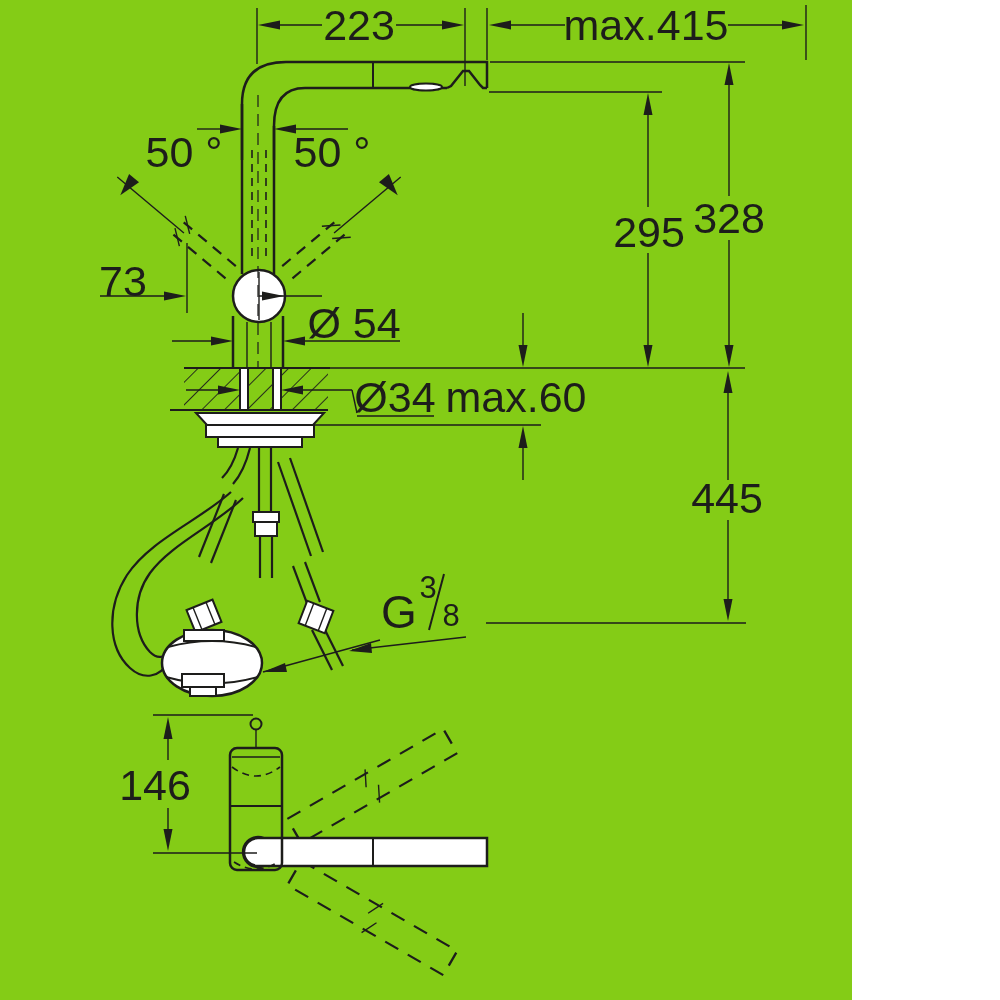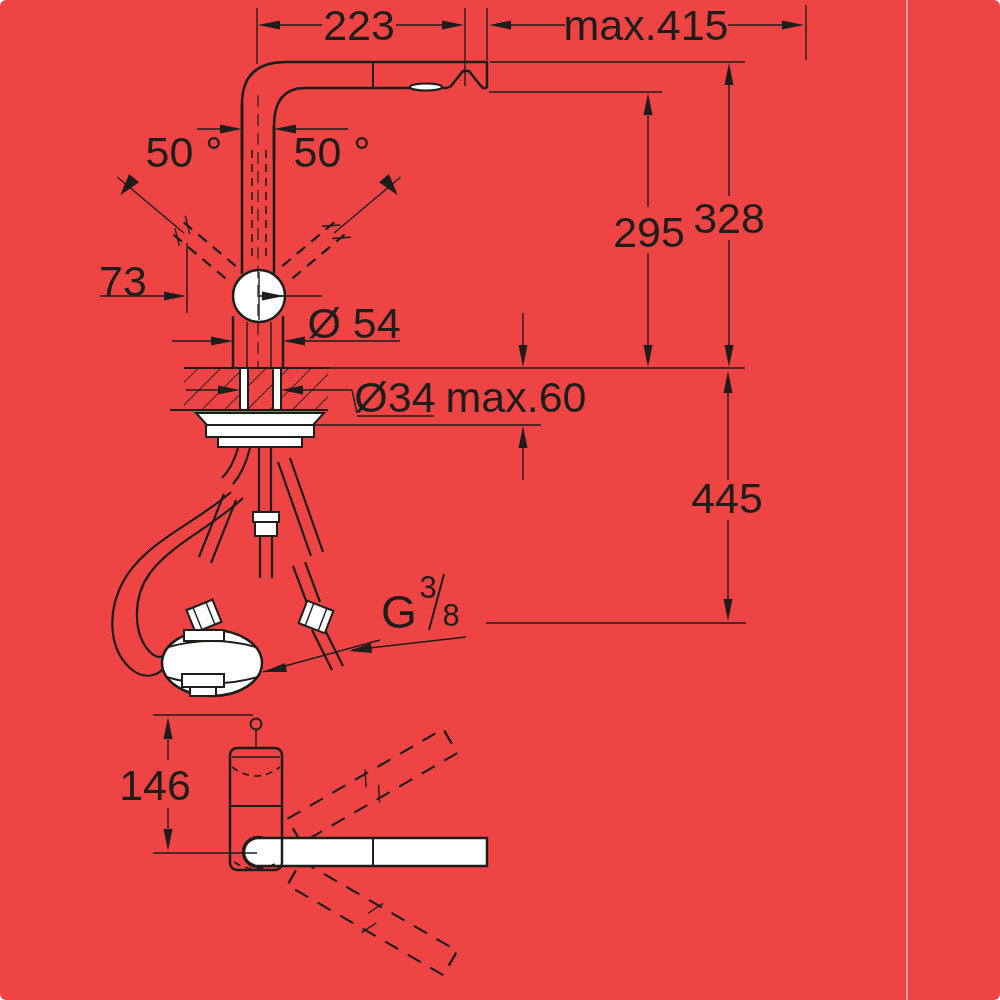--- a/index.html
+++ b/index.html
@@ -1,16 +1,16 @@
 <!DOCTYPE html>
 <html><head>
 <meta charset="utf-8">
 <style>
   html,body{margin:0;padding:0;background:#ffffff;}
-  .stage{width:1000px;height:1000px;position:relative;background:#ef4444;overflow:hidden;border-radius:6px;}
+  .stage{width:852px;height:1000px;position:relative;background:#84cc16;overflow:hidden;}
   svg{display:block;}
   text{font-family:"Liberation Sans","DejaVu Sans",sans-serif;fill:#1d1d1b;}
   .dim{font-size:43px;}
   .dimsmall{font-size:31px;}
   .gbig{font-size:46px;}
   .ln{stroke:#1d1d1b;fill:none;}
   .thin{stroke-width:1.4;}
   .med{stroke-width:2;}
   .thick{stroke-width:2.5;}
   .arr{fill:#1d1d1b;stroke:none;}

